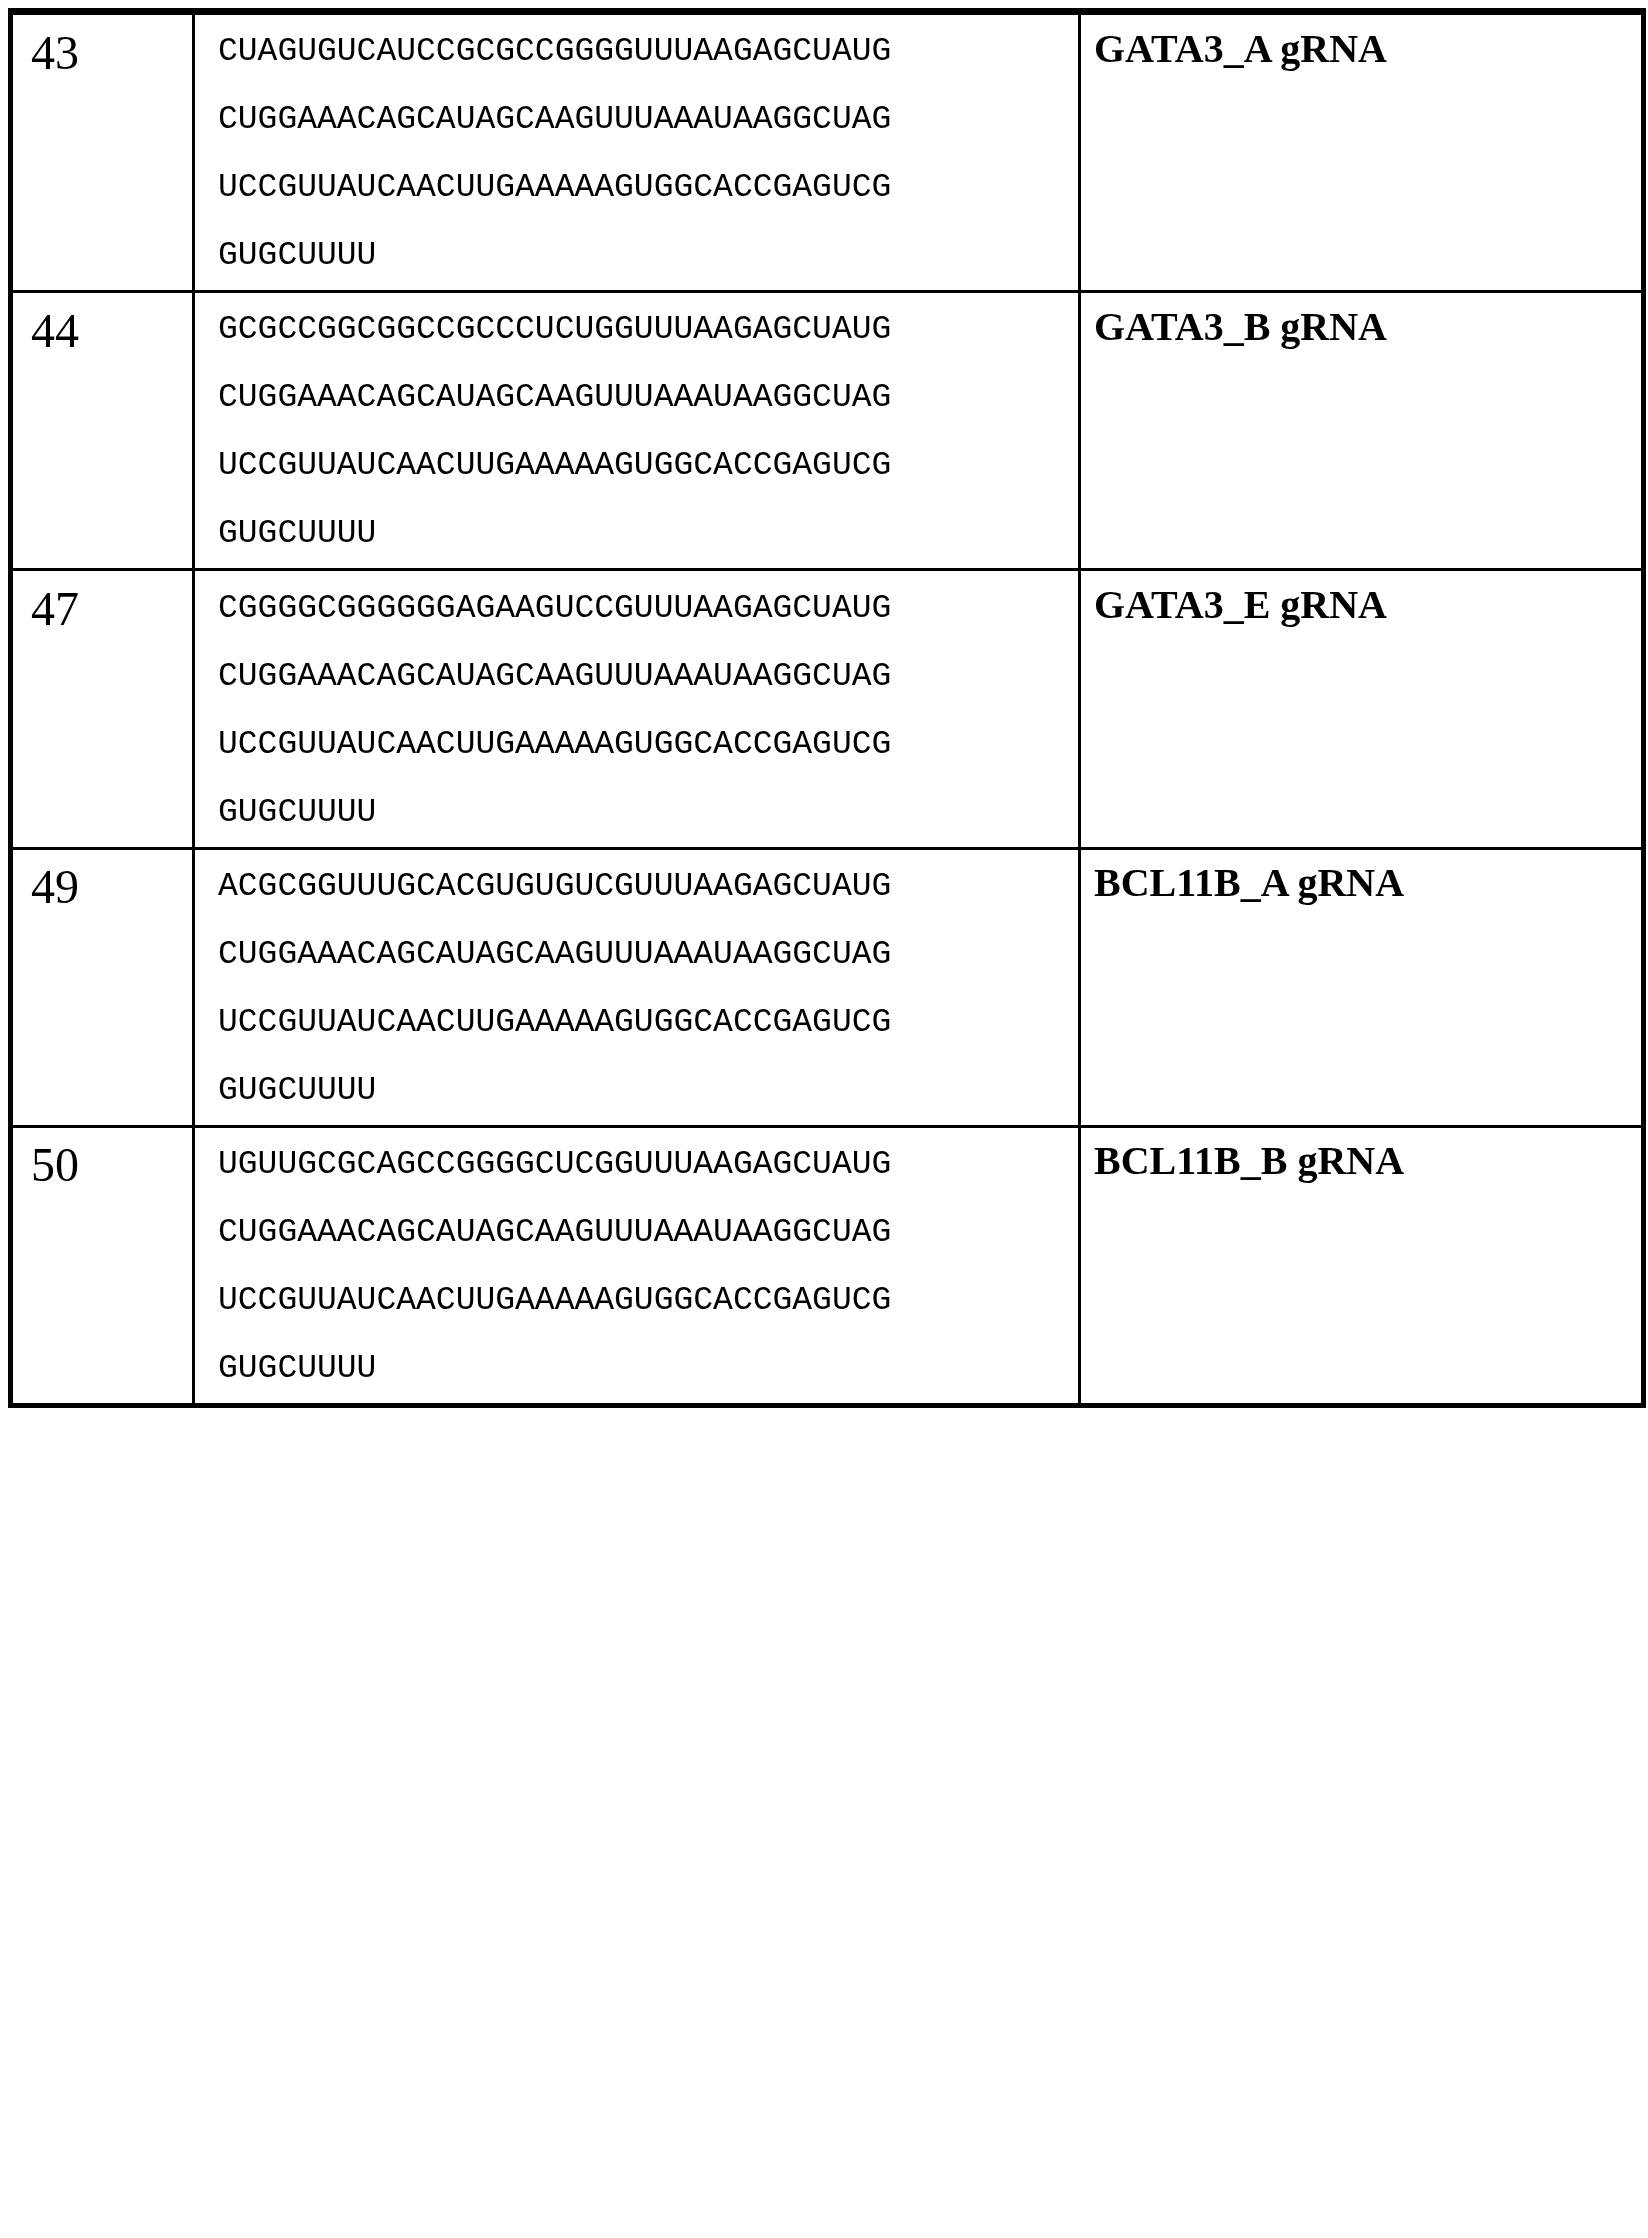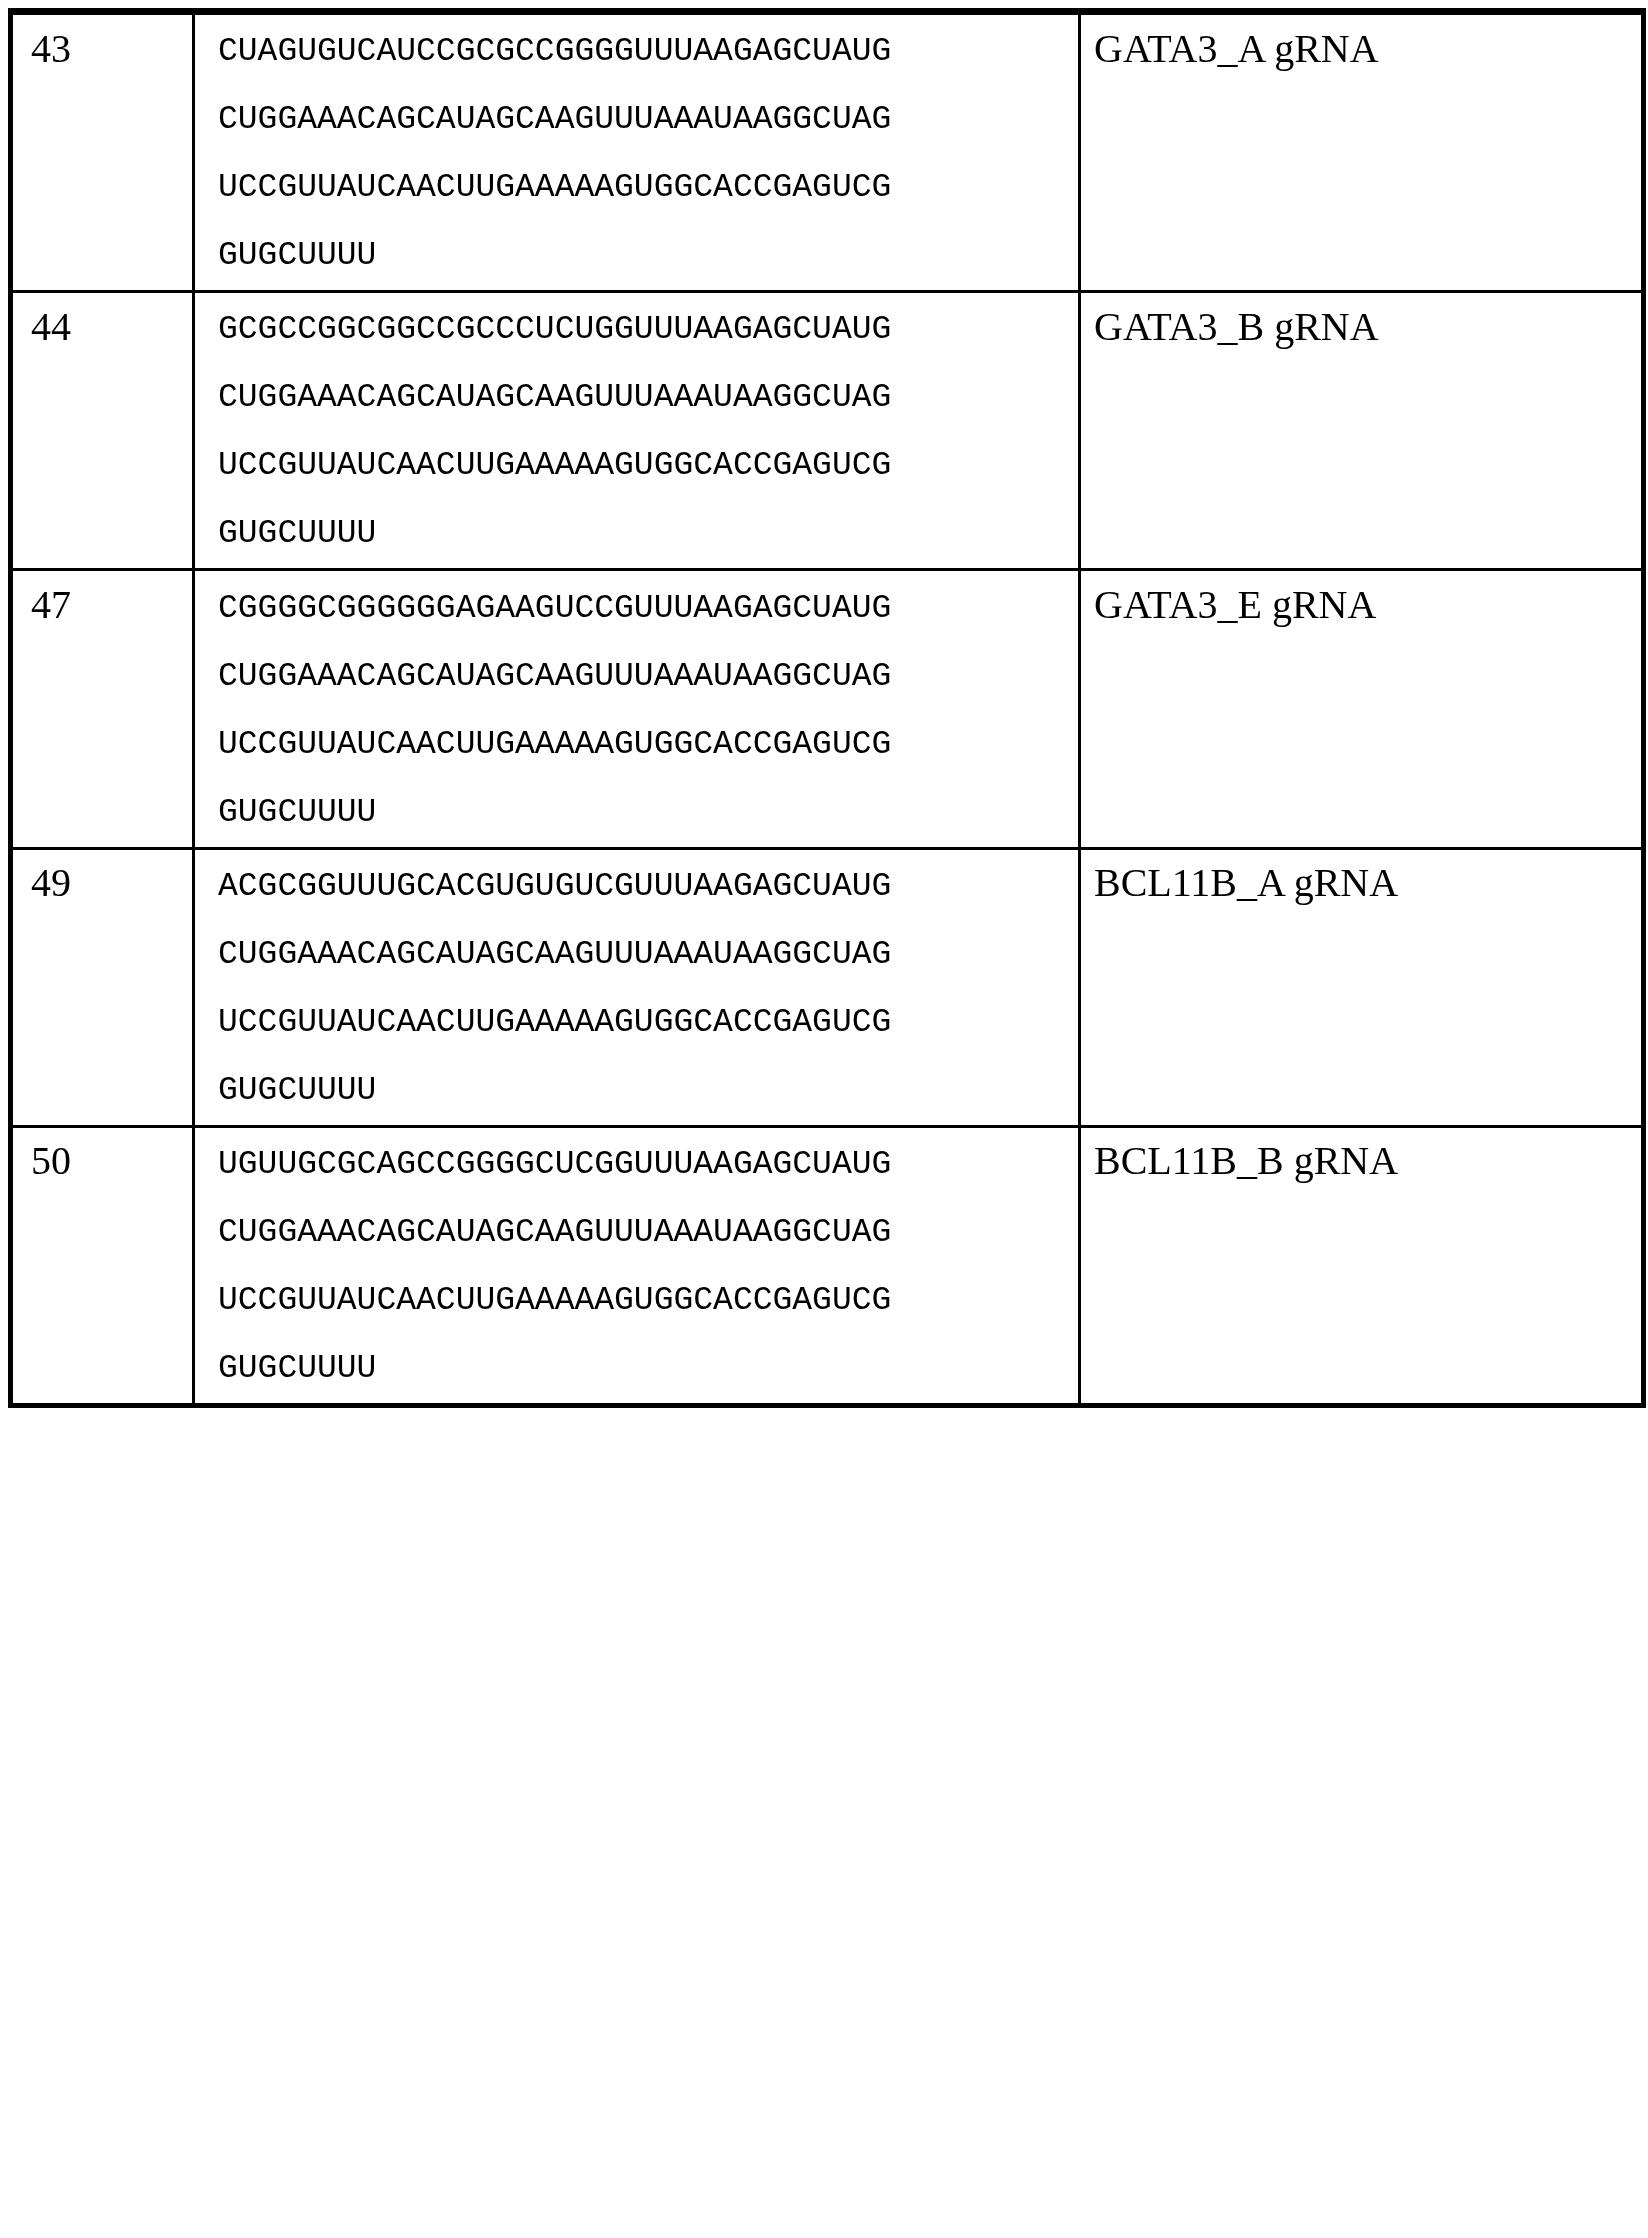--- a/index.html
+++ b/index.html
@@ -33,38 +33,39 @@
   table.seq-table td {
     border: 3.2px solid #000000;
     vertical-align: top;
     overflow: hidden;
   }
   col.c-num   { width: 183px; }
   col.c-seq   { width: 886px; }
   col.c-label { width: 564px; }
   tr.seq-row { height: 278px; }
   td.num-cell {
-    font-size: 40px;
+    font-size: 48px;
     padding: 9.7px 0 0 18px;
     font-family: "Liberation Serif", serif;
   }
   td.seq-cell {
     font-family: "Liberation Mono", monospace;
     font-size: 33px;
     padding: 3.2px 0 0 23px;
   }
   .seq-line {
     line-height: 68px;
     white-space: nowrap;
   }
   td.label-cell {
     font-size: 40px;
     padding: 9.7px 0 0 13px;
     font-family: "Liberation Serif", serif;
     white-space: nowrap;
+    font-weight: bold;
   }
 </style>
 </head>
 <body>
 
 <div class="page">
   <table class="seq-table">
     <colgroup>
       <col class="c-num">
       <col class="c-seq">

